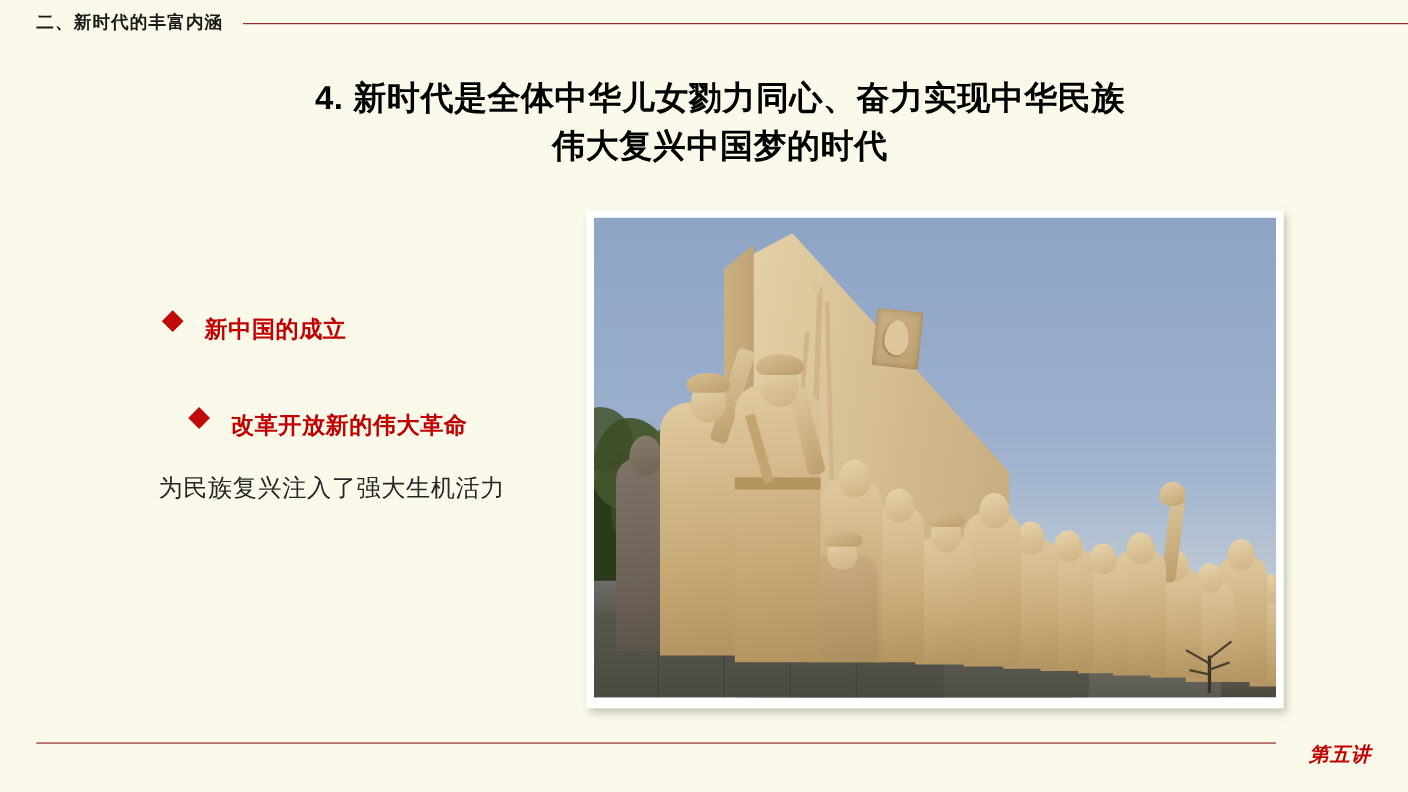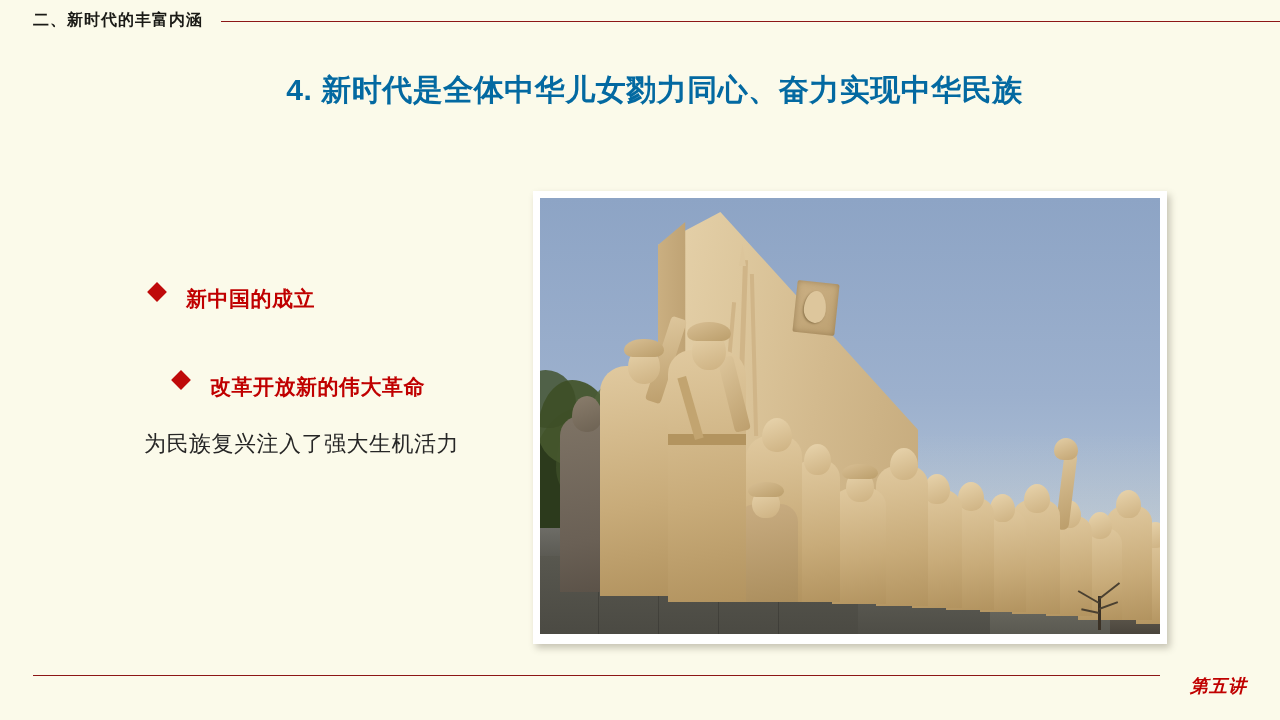--- a/index.html
+++ b/index.html
@@ -18,21 +18,21 @@
     letter-spacing:1px; white-space:nowrap;
   }
   .section-header .rule {
     flex:1 1 auto; height:0; border-top:1.4px solid #8c1616;
     margin-left:18px; margin-top:2px;
   }
 
   
   .title-block { position:absolute; left:0; top:68px; width:1280px; text-align:center; }
   .title-line {
-    font-size:30px; font-weight:bold; color:#0369a1;
+    font-size:30px; font-weight:bold; color:#000000;
     line-height:44px; letter-spacing:0.5px;padding-left:29px;
   }
 
   
   .bullets { position:absolute; left:120px; top:285px; width:420px; }
   .bullet-group { margin-bottom:60px; }
   .bullet-group:last-child { margin-bottom:0;margin-left:24px; }
   .bullet-head { display:flex; }
   .diamond {
     width:14px; height:14px; background:#bf0a0a;
@@ -224,20 +224,21 @@
 
 <div class="slide">
 
   <div class="section-header">
     <span class="label">二、新时代的丰富内涵</span>
     <span class="rule"></span>
   </div>
 
   <div class="title-block">
     <div class="title-line">4. 新时代是全体中华儿女勠力同心、奋力实现中华民族</div>
+    <div class="title-line">伟大复兴中国梦的时代</div>
   </div>
 
   <div class="bullets">
 
     <div class="bullet-group">
       <div class="bullet-head">
         <span class="diamond"></span>
         <span class="bullet-title">新中国的成立</span>
       </div>
     </div>

